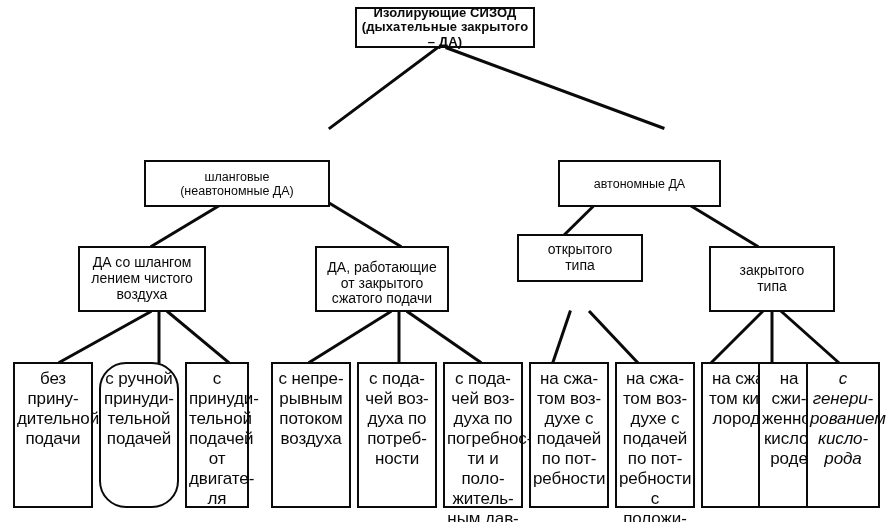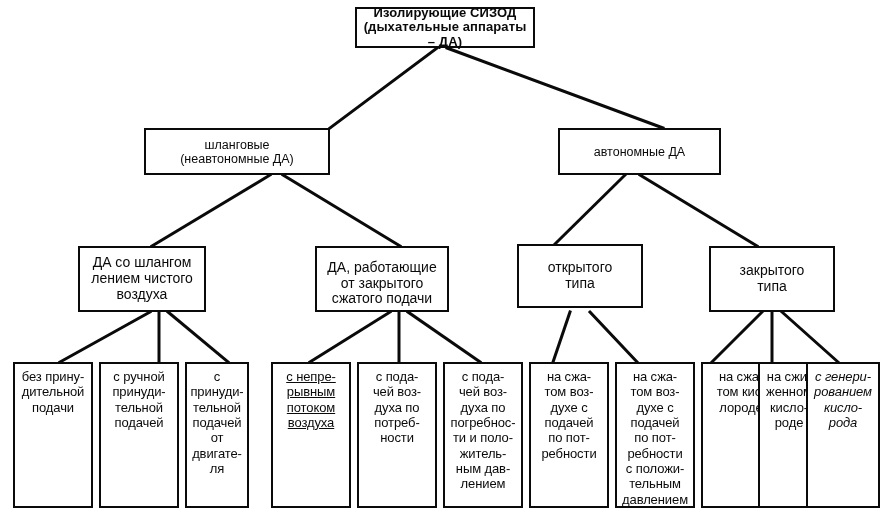--- a/index.html
+++ b/index.html
@@ -19,23 +19,23 @@
     display:flex;
     align-items:flex-start;
     justify-content:center;
     text-align:center;
     color:#0a0a0a;
     z-index:2;
     line-height:1.12;
   }
   .node .txt{display:block;width:100%;}
   .lvl0{font-size:13px;font-weight:600;align-items:center;padding:2px 4px;letter-spacing:.1px;}
-  .lvl1{font-size:12.5px;align-items:center;padding:2px 0;}
+  .lvl1{font-size:12.5px;align-items:center;padding:2px 0;margin-top:32px;}
   .lvl2{font-size:14px;align-items:center;padding:3px 3px;}
-  .leaf{font-size:13px;padding:5px 2px 0 2px;align-items:flex-start;letter-spacing:-.1px;}
+  .leaf{font-size:17px;padding:5px 2px 0 2px;align-items:flex-start;letter-spacing:-.1px;}
   .leaf .txt{line-height:1.18;}
 </style>
 </head>
 <body>
 
 <div id="stage">
 
   <svg id="edges" viewBox="0 0 888 522" xmlns="http://www.w3.org/2000/svg">
     <g stroke="#0a0a0a" stroke-width="3" fill="none" stroke-linecap="square">
 
@@ -61,21 +61,21 @@
 
       <line x1="762" y1="312" x2="712" y2="362"></line>
       <line x1="772" y1="312" x2="772" y2="362"></line>
       <line x1="782" y1="312" x2="838" y2="362"></line>
     </g>
   </svg>
 
   <div class="node lvl0" style="left:355px;top:7px;width:180px;height:41px;">
     <span class="txt">
       <span>Изолирующие СИЗОД</span><br>
-      <span>(дыхательные аппараты – ДА)</span>
+      <span>(дыхательные закрытого – ДА)</span>
     </span>
   </div>
 
   <div class="node lvl1" style="left:144px;top:128px;width:186px;height:47px;">
     <span class="txt">
       <span>шланговые</span><br>
       <span>(неавтономные ДА)</span>
     </span>
   </div>
 
@@ -94,44 +94,44 @@
   </div>
 
   <div class="node lvl2" style="left:315px;top:246px;width:134px;height:66px;align-items:flex-end;">
     <span class="txt">
       <span>ДА, работающие</span><br>
       <span>от закрытого</span><br>
       <span>сжатого подачи</span>
     </span>
   </div>
 
-  <div class="node lvl2" style="left:517px;top:244px;width:126px;height:64px;justify-content:center;">
+  <div class="node lvl2" style="left:517px;top:234px;width:126px;height:48px;justify-content:center;">
     <span class="txt">
       <span>открытого</span><br>
       <span>типа</span>
     </span>
   </div>
 
   <div class="node lvl2" style="left:709px;top:246px;width:126px;height:66px;">
     <span class="txt">
       <span>закрытого</span><br>
       <span>типа</span>
     </span>
   </div>
 
   <div class="node leaf" style="left:13px;top:362px;width:80px;height:146px;">
     <span class="txt">без прину-<br>дительной<br>подачи</span>
   </div>
-  <div class="node leaf" style="left:99px;top:362px;width:80px;height:146px;">
+  <div class="node leaf" style="left:99px;top:362px;width:80px;height:146px;border-radius:27px;">
     <span class="txt">с ручной<br>принуди-<br>тельной<br>подачей</span>
   </div>
   <div class="node leaf" style="left:185px;top:362px;width:64px;height:146px;">
     <span class="txt">с принуди-<br>тельной<br>подачей<br>от двигате-<br>ля</span>
   </div>
-  <div class="node leaf" style="left:271px;top:362px;width:80px;height:146px;text-decoration:underline;">
+  <div class="node leaf" style="left:271px;top:362px;width:80px;height:146px;">
     <span class="txt">с непре-<br>рывным<br>потоком<br>воздуха</span>
   </div>
   <div class="node leaf" style="left:357px;top:362px;width:80px;height:146px;">
     <span class="txt">с пода-<br>чей воз-<br>духа по<br>потреб-<br>ности</span>
   </div>
   <div class="node leaf" style="left:443px;top:362px;width:80px;height:146px;">
     <span class="txt">с пода-<br>чей воз-<br>духа по<br>погребнос-<br>ти и поло-<br>житель-<br>ным дав-<br>лением</span>
   </div>
   <div class="node leaf" style="left:529px;top:362px;width:80px;height:146px;">
     <span class="txt">на сжа-<br>том воз-<br>духе с<br>подачей<br>по пот-<br>ребности</span>

